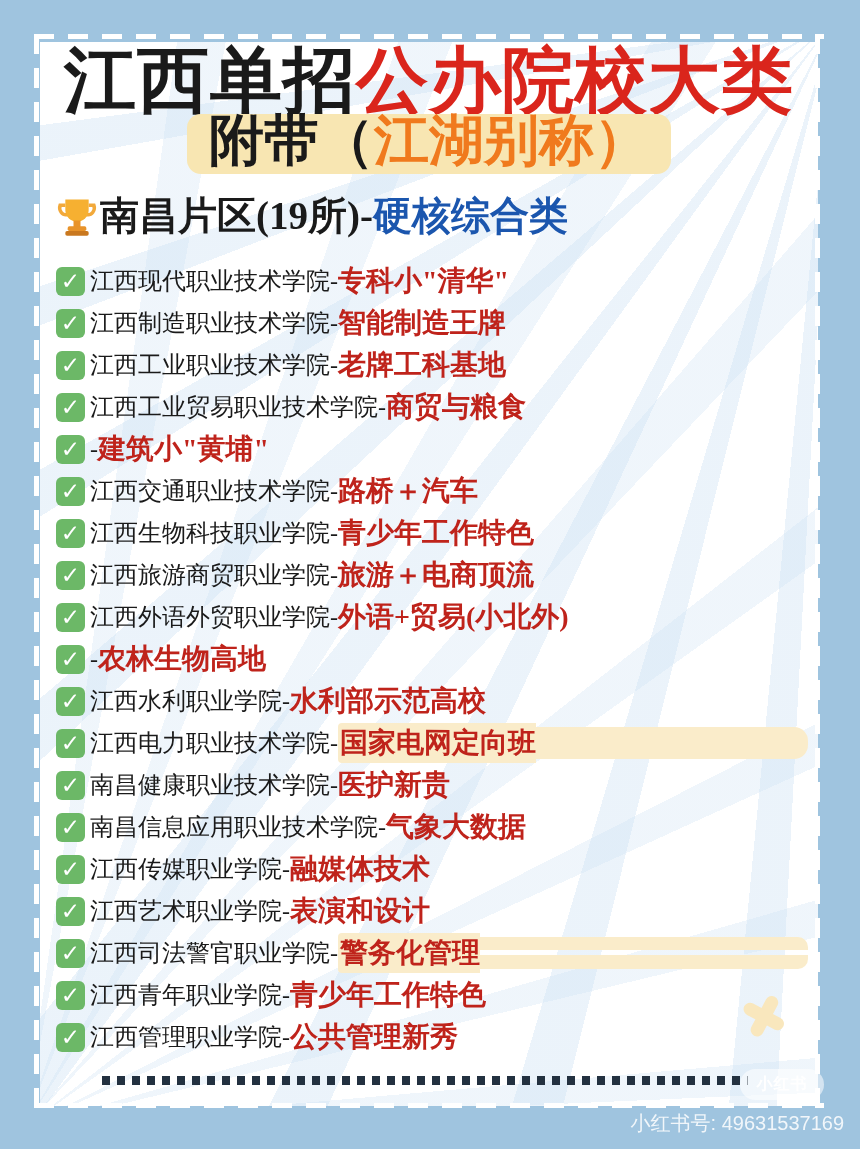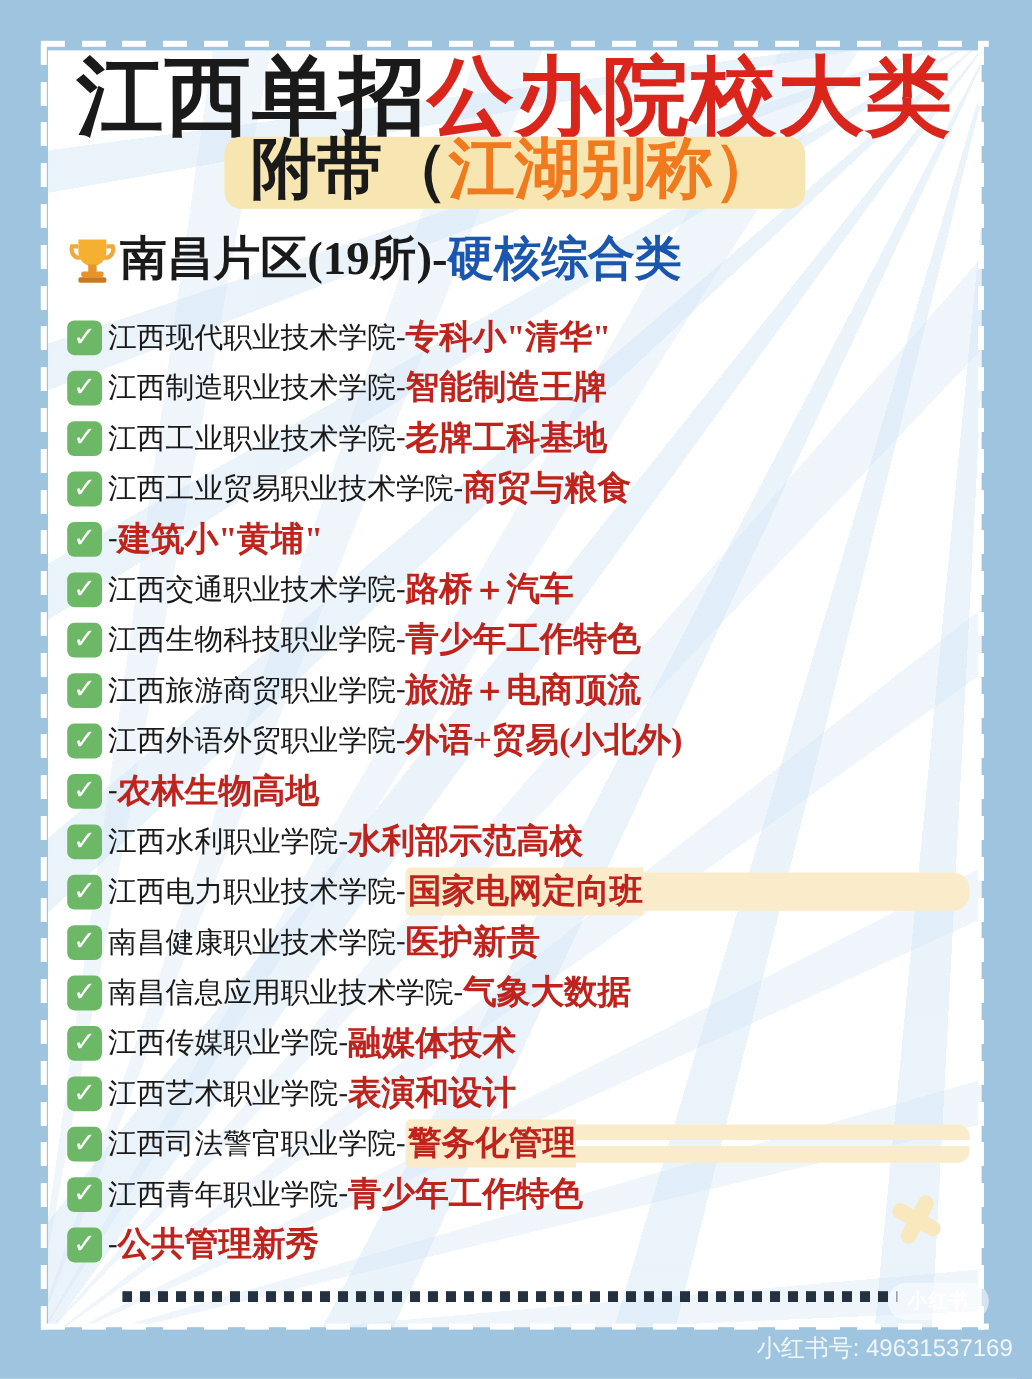--- a/index.html
+++ b/index.html
@@ -254,20 +254,21 @@
   <div class="row">
     <span class="check">✓</span>
     <span class="name">江西青年职业学院</span>
     <span class="sep">-</span>
     <span class="nick">青少年工作特色</span>
 
   </div>
 
   <div class="row">
     <span class="check">✓</span>
+    <span class="name">江西管理职业学院</span>
     <span class="sep">-</span>
     <span class="nick">公共管理新秀</span>
 
   </div>
 </div>
 
   <span class="plus-deco"></span>
   <div class="divider"></div>
 </div>
 

